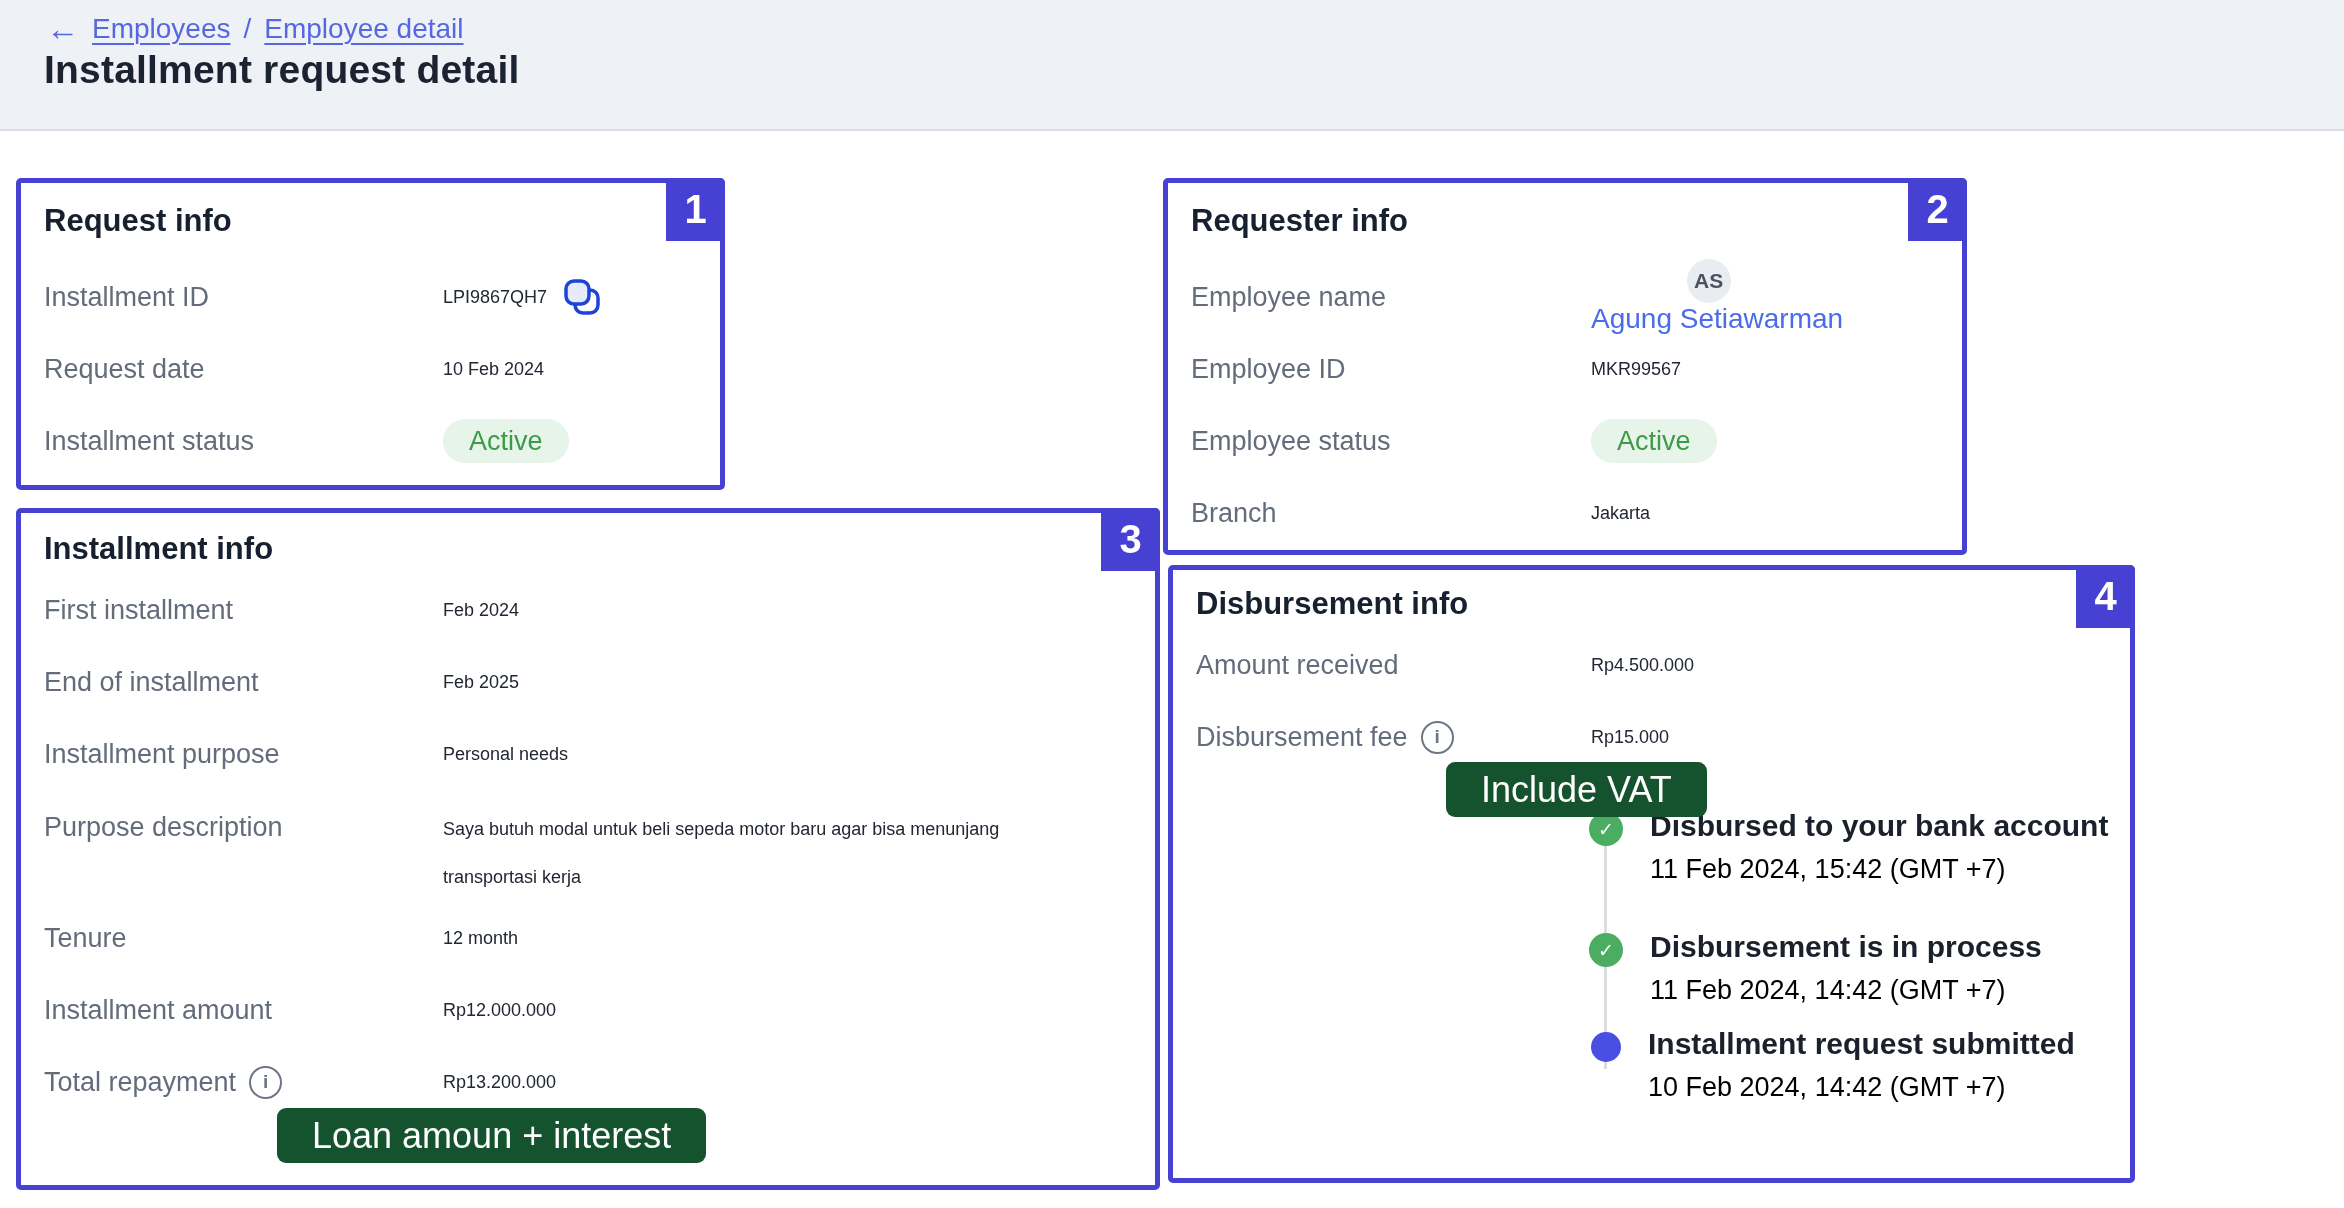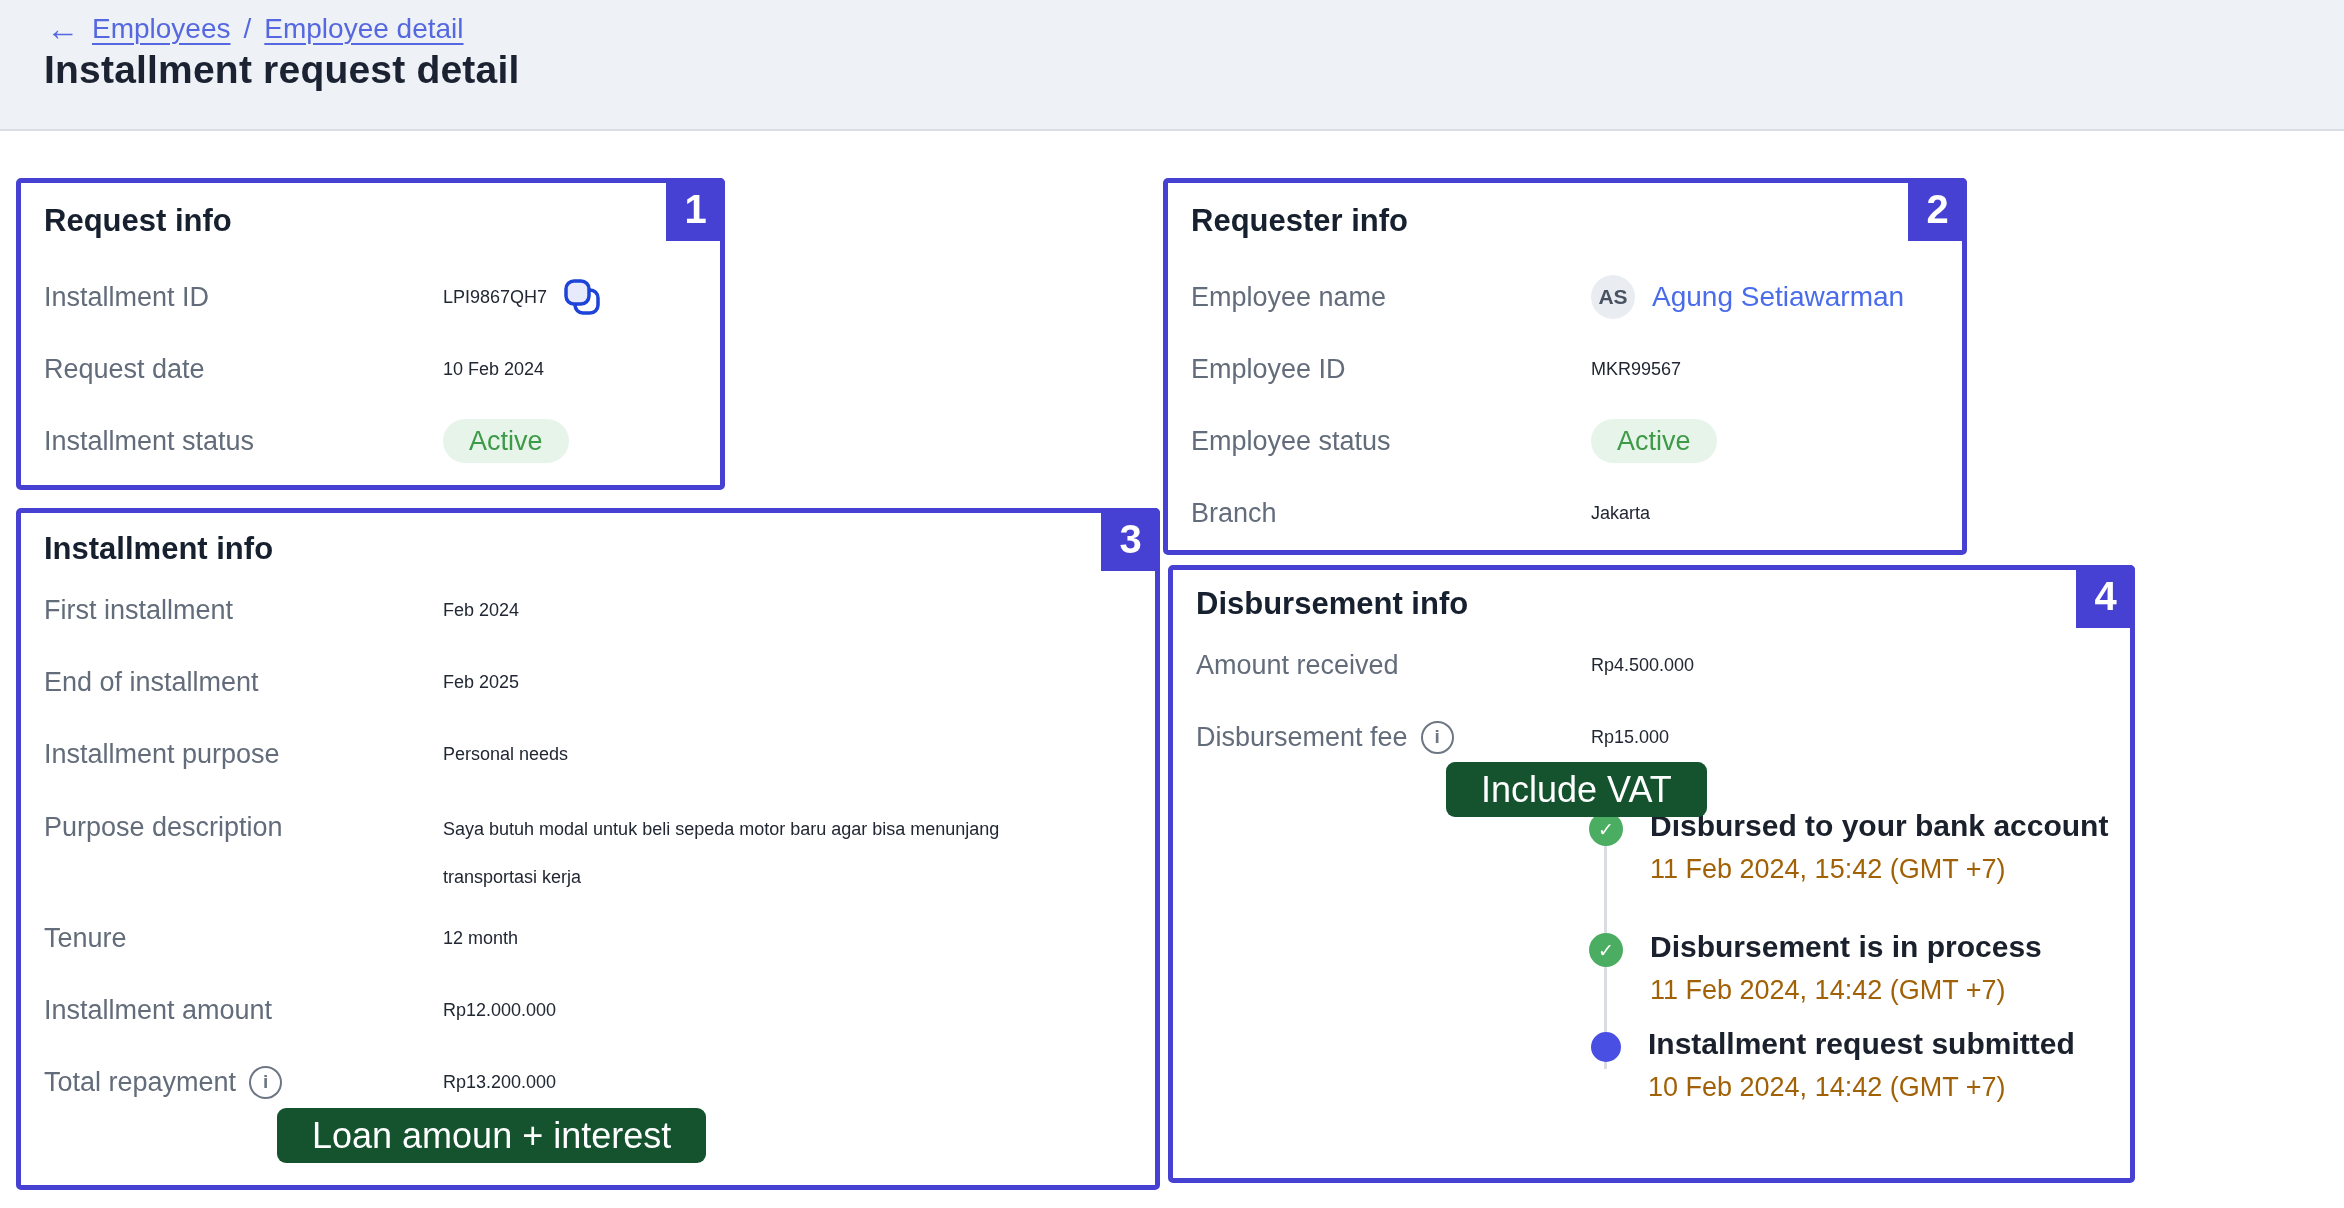--- a/index.html
+++ b/index.html
@@ -24,35 +24,35 @@
   .info-row.top{align-items:flex-start;height:auto;}
   .info-label{flex:none;width:399px;font-size:27px;color:#636c7a;display:flex;align-items:center;}
   .w400 .info-label{width:400px;}
   .w395 .info-label{width:395px;}
   .info-value{font-size:18px;color:#212733;}
   .info-value.wrap{width:655px;line-height:48px;}
   .pill{display:inline-block;background:#e7f4ea;color:#3d9a47;font-size:27px;line-height:44px;padding:0 26px;border-radius:999px;}
   .avatar{width:44px;height:44px;border-radius:50%;background:#e9edf2;color:#495261;font-size:21px;font-weight:700;
     display:flex;align-items:center;justify-content:center;margin-right:17px;flex:none;}
   .name-link{color:#4a6cea;font-size:28px;text-decoration:none;cursor:pointer;}
-  .name-wrap{display:flex;align-items:center;}
+  .name-wrap{display:flex;align-items:center;flex-direction:column;}
   .copy-btn{margin-left:14px;display:inline-flex;cursor:pointer;}
   .info-icon{margin-left:13px;width:29px;height:29px;flex:none;border:2.5px solid #6d7684;border-radius:50%;
     color:#6d7684;font-size:19px;font-weight:700;display:flex;align-items:center;justify-content:center;cursor:default;}
   .tooltip{position:absolute;background:#14532d;color:#ffffff;font-size:36px;line-height:55px;height:55px;
     padding:0 35px;border-radius:9px;white-space:nowrap;z-index:5;}
   
   .h-line{position:absolute;left:431px;top:262px;width:3px;height:237px;background:#d9dce1;}
   .h-item{position:absolute;left:416px;display:flex;align-items:flex-start;}
   .h-icon{flex:none;width:34px;height:34px;border-radius:50%;background:#4bad62;color:#fff;font-size:19px;font-weight:700;
     display:flex;align-items:center;justify-content:center;margin-top:5px;position:relative;z-index:2;}
   .h-icon.dot{width:30px;height:30px;background:#4a4fe4;margin-left:2px;margin-top:7px;}
   .h-text{margin-left:27px;}
   .h-title{font-size:30px;font-weight:700;color:#1b212c;line-height:38px;}
-  .h-time{font-size:27px;color:#a16207;margin-top:7px;line-height:34px;}
+  .h-time{font-size:27px;color:#000000;margin-top:7px;line-height:34px;}
 </style>
 </head>
 <body>
 
 <div class="canvas">
 
   <div class="header">
     <div class="breadcrumb">
       <span class="back">←</span>
       <a>Employees</a>

